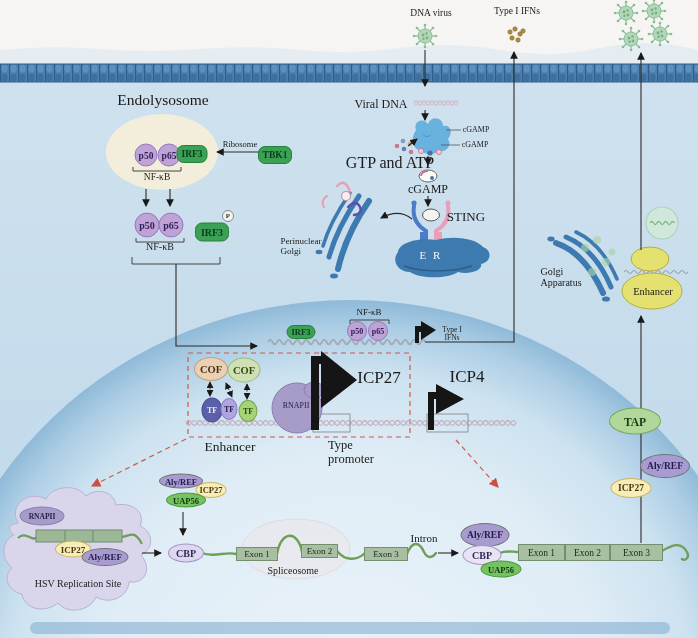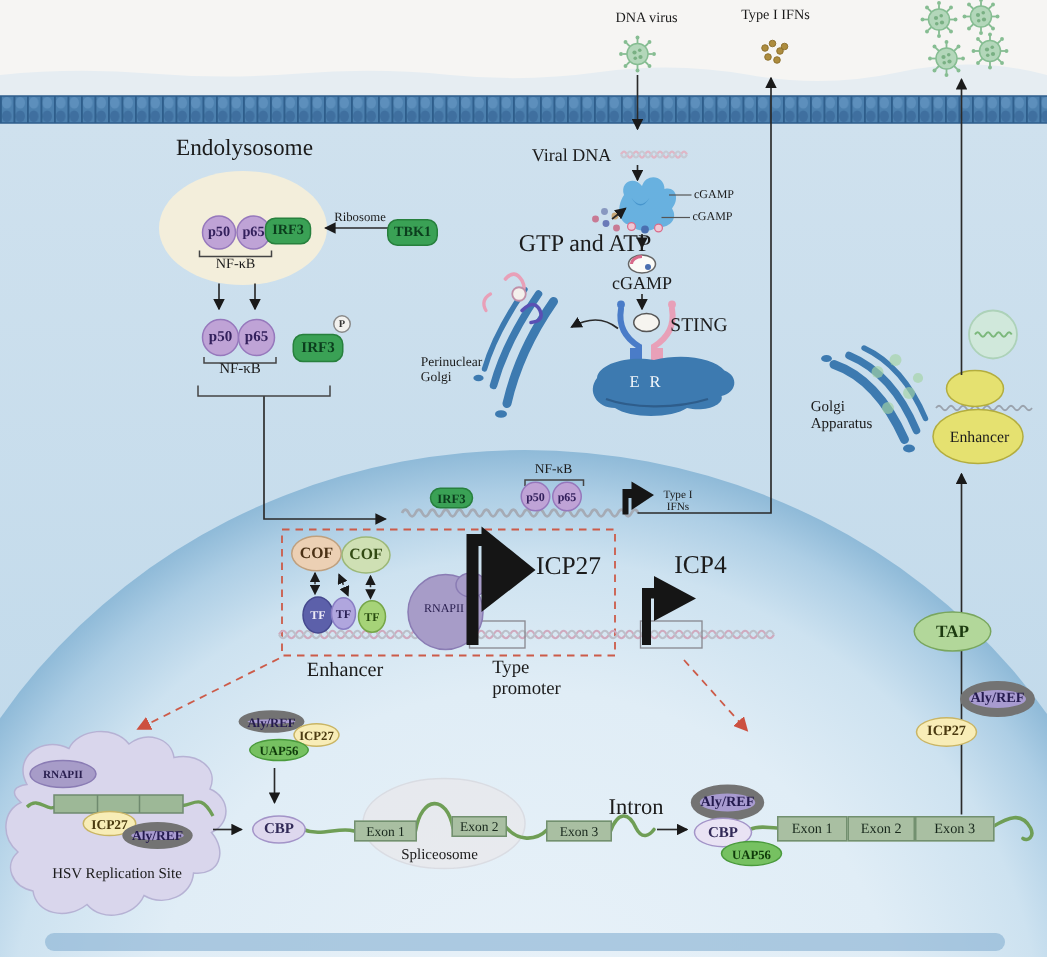--- a/index.html
+++ b/index.html
@@ -10,21 +10,21 @@
        color:#1b1b1b;white-space:pre-line;line-height:1.08;pointer-events:none;}
   .pill{position:absolute;transform:translate(-50%,-50%);border-radius:50%;display:flex;align-items:center;
         justify-content:center;font-family:"Liberation Serif","DejaVu Serif",serif;font-weight:600;
         box-sizing:border-box;}
   .rpill{border-radius:7px;text-align:center;}
   .exon{position:absolute;display:flex;align-items:center;justify-content:center;box-sizing:border-box;
         background:var(--exon-green,#a9bfa2);border:1px solid #72906f;
         font-family:"Liberation Serif","DejaVu Serif",serif;color:#18281c;}
   .purple{background:var(--protein-purple,#bfa3d6);border:1px solid #9678bc;color:#33205c;}
   .greenp{background:var(--protein-green,#3aa155);border:1px solid #27803d;color:#0b3d1d;}
-  .alyref{background:var(--alyref-purple,#a89bd0);border:6px solid #737373;color:#241a4e;}
+  .alyref{background:var(--alyref-purple,#a89bd0);border:1px solid #737373;color:#241a4e;}
   .icp27y{background:var(--icp27-yellow,#f8edb7);border:1px solid #c9b565;color:#4a3a10;}
   .uap56g{background:var(--uap56-green,#76c161);border:1px solid #4a9a3c;color:#0f3a0a;}
   .cbpl{background:var(--cbp-lavender,#ded8ee);border:1px solid #a394c8;color:#322a58;}
 </style>
 </head>
 <body>
 
 <div id="fig">
 
 <svg id="bg" width="698" height="638" viewBox="0 0 698 638">
@@ -324,21 +324,21 @@
 <div class="lbl" style="left:78px;top:584px;font-size:10px">HSV Replication Site</div>
 
 <div class="pill alyref" style="left:181px;top:481px;width:44px;height:15px;font-size:8.5px">Aly/REF</div>
 <div class="pill icp27y" style="left:211px;top:490px;width:31px;height:16px;font-size:8.5px">ICP27</div>
 <div class="pill uap56g" style="left:186px;top:500px;width:40px;height:15px;font-size:8.5px">UAP56</div>
 <div class="pill cbpl" style="left:186px;top:553px;width:36px;height:19px;font-size:10px">CBP</div>
 <div class="exon" style="left:236px;top:547px;width:42px;height:14px;font-size:9px">Exon 1</div>
 <div class="exon" style="left:301px;top:544px;width:37px;height:14px;font-size:9px">Exon 2</div>
 <div class="exon" style="left:364px;top:547px;width:44px;height:14px;font-size:9px">Exon 3</div>
 <div class="lbl" style="left:293px;top:571px;font-size:10px">Spliceosome</div>
-<div class="lbl" style="left:424px;top:539px;font-size:15px">Intron</div>
+<div class="lbl" style="left:424px;top:539px;font-size:11px">Intron</div>
 
 <div class="pill alyref" style="left:485px;top:535px;width:49px;height:24px;font-size:9.5px">Aly/REF</div>
 <div class="pill cbpl" style="left:482px;top:555px;width:39px;height:20px;font-size:10px;background:#e9e3f4">CBP</div>
 <div class="pill uap56g" style="left:501px;top:569px;width:41px;height:17px;font-size:8.5px">UAP56</div>
 <div class="exon" style="left:518px;top:544px;width:47px;height:17px;font-size:9.5px">Exon 1</div>
 <div class="exon" style="left:565px;top:544px;width:45px;height:17px;font-size:9.5px">Exon 2</div>
 <div class="exon" style="left:610px;top:544px;width:53px;height:17px;font-size:9.5px">Exon 3</div>
 
 </div>
 

